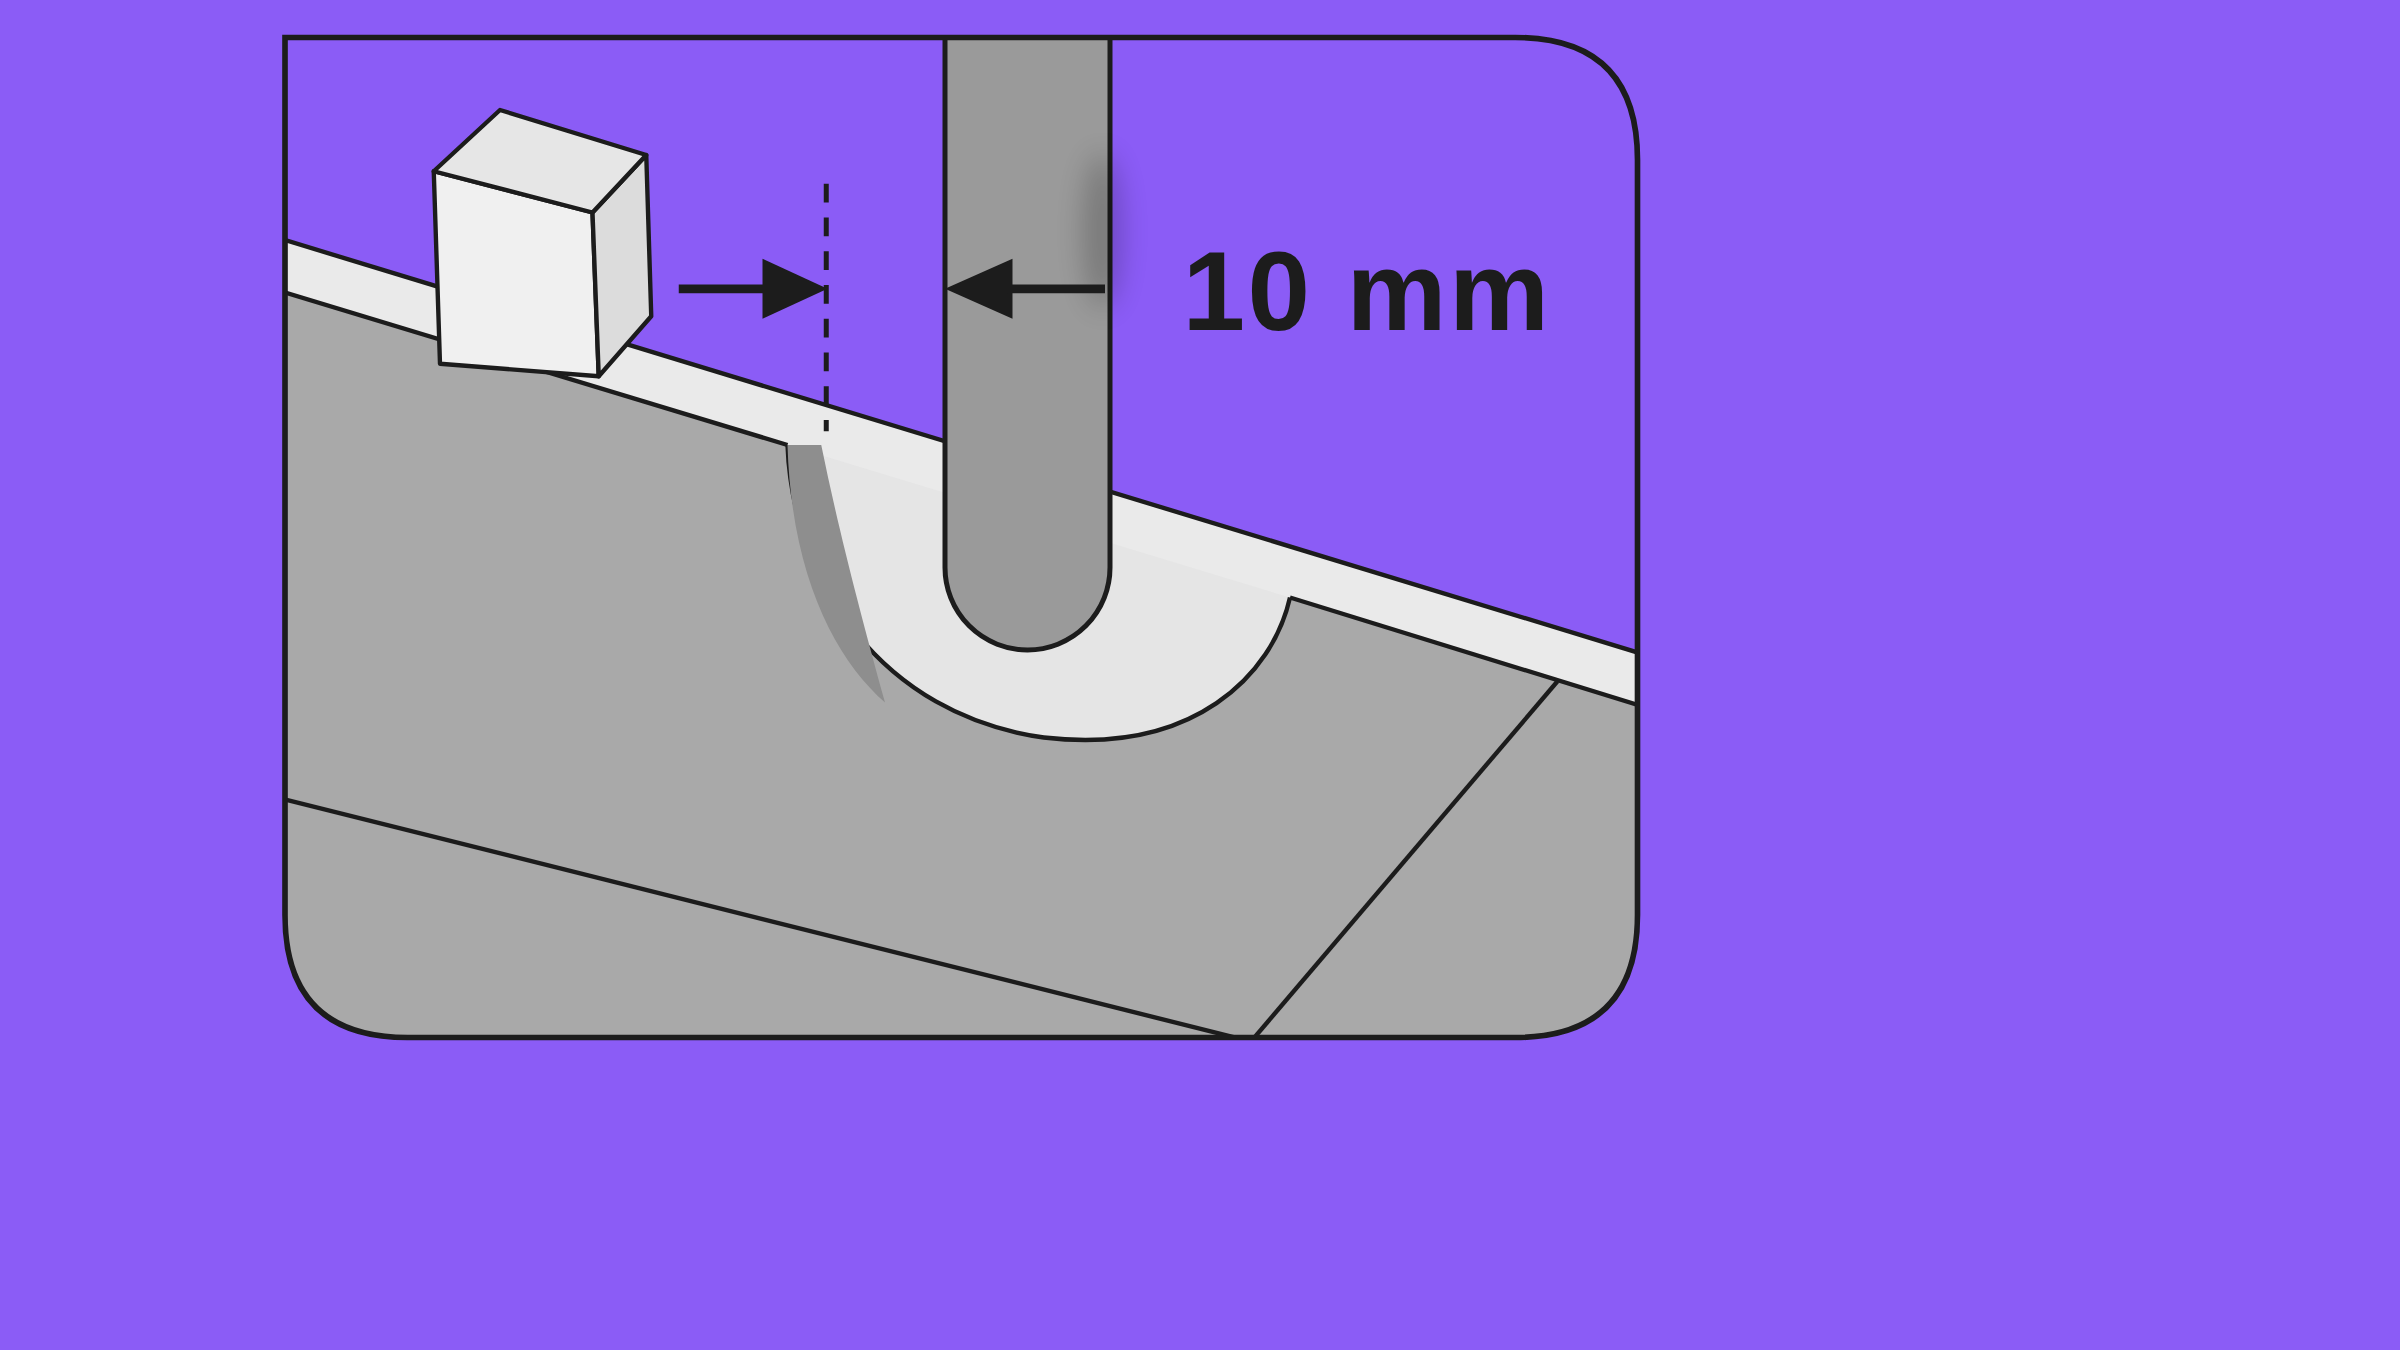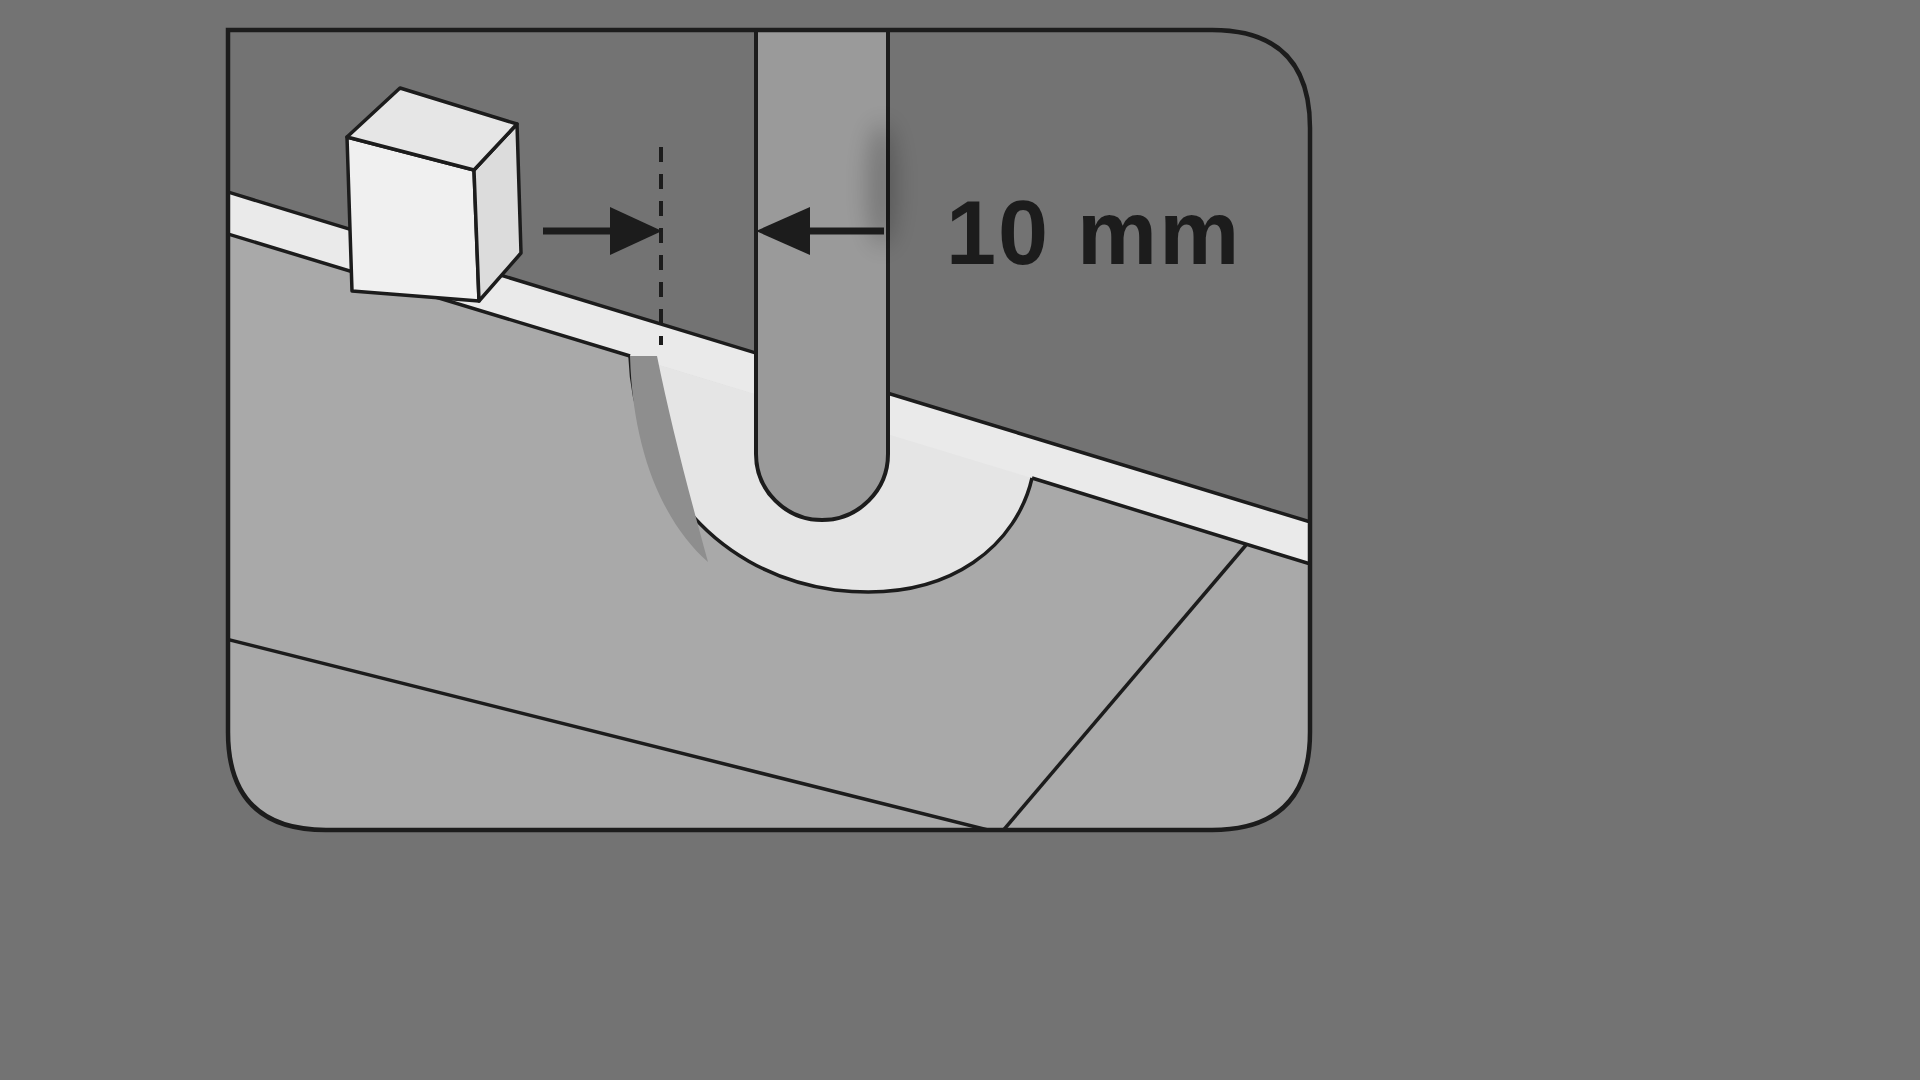--- a/index.html
+++ b/index.html
@@ -7,21 +7,21 @@
     padding: 0;
     background: #ffffff;
     width: 1920px;
     height: 1080px;
     overflow: hidden;
   }
   .stage {
     position: relative;
     width: 1920px;
     height: 1080px;
-    background: #737373;
+    background: #8b5cf6;
   }
   svg { display: block; }
   .edge-line { fill: none; stroke-linecap: butt; }
   .dim-label {
     font-family: "Liberation Sans", sans-serif;
     font-weight: 700;
     font-size: 90px;
     letter-spacing: 2px;
   }
 </style>

